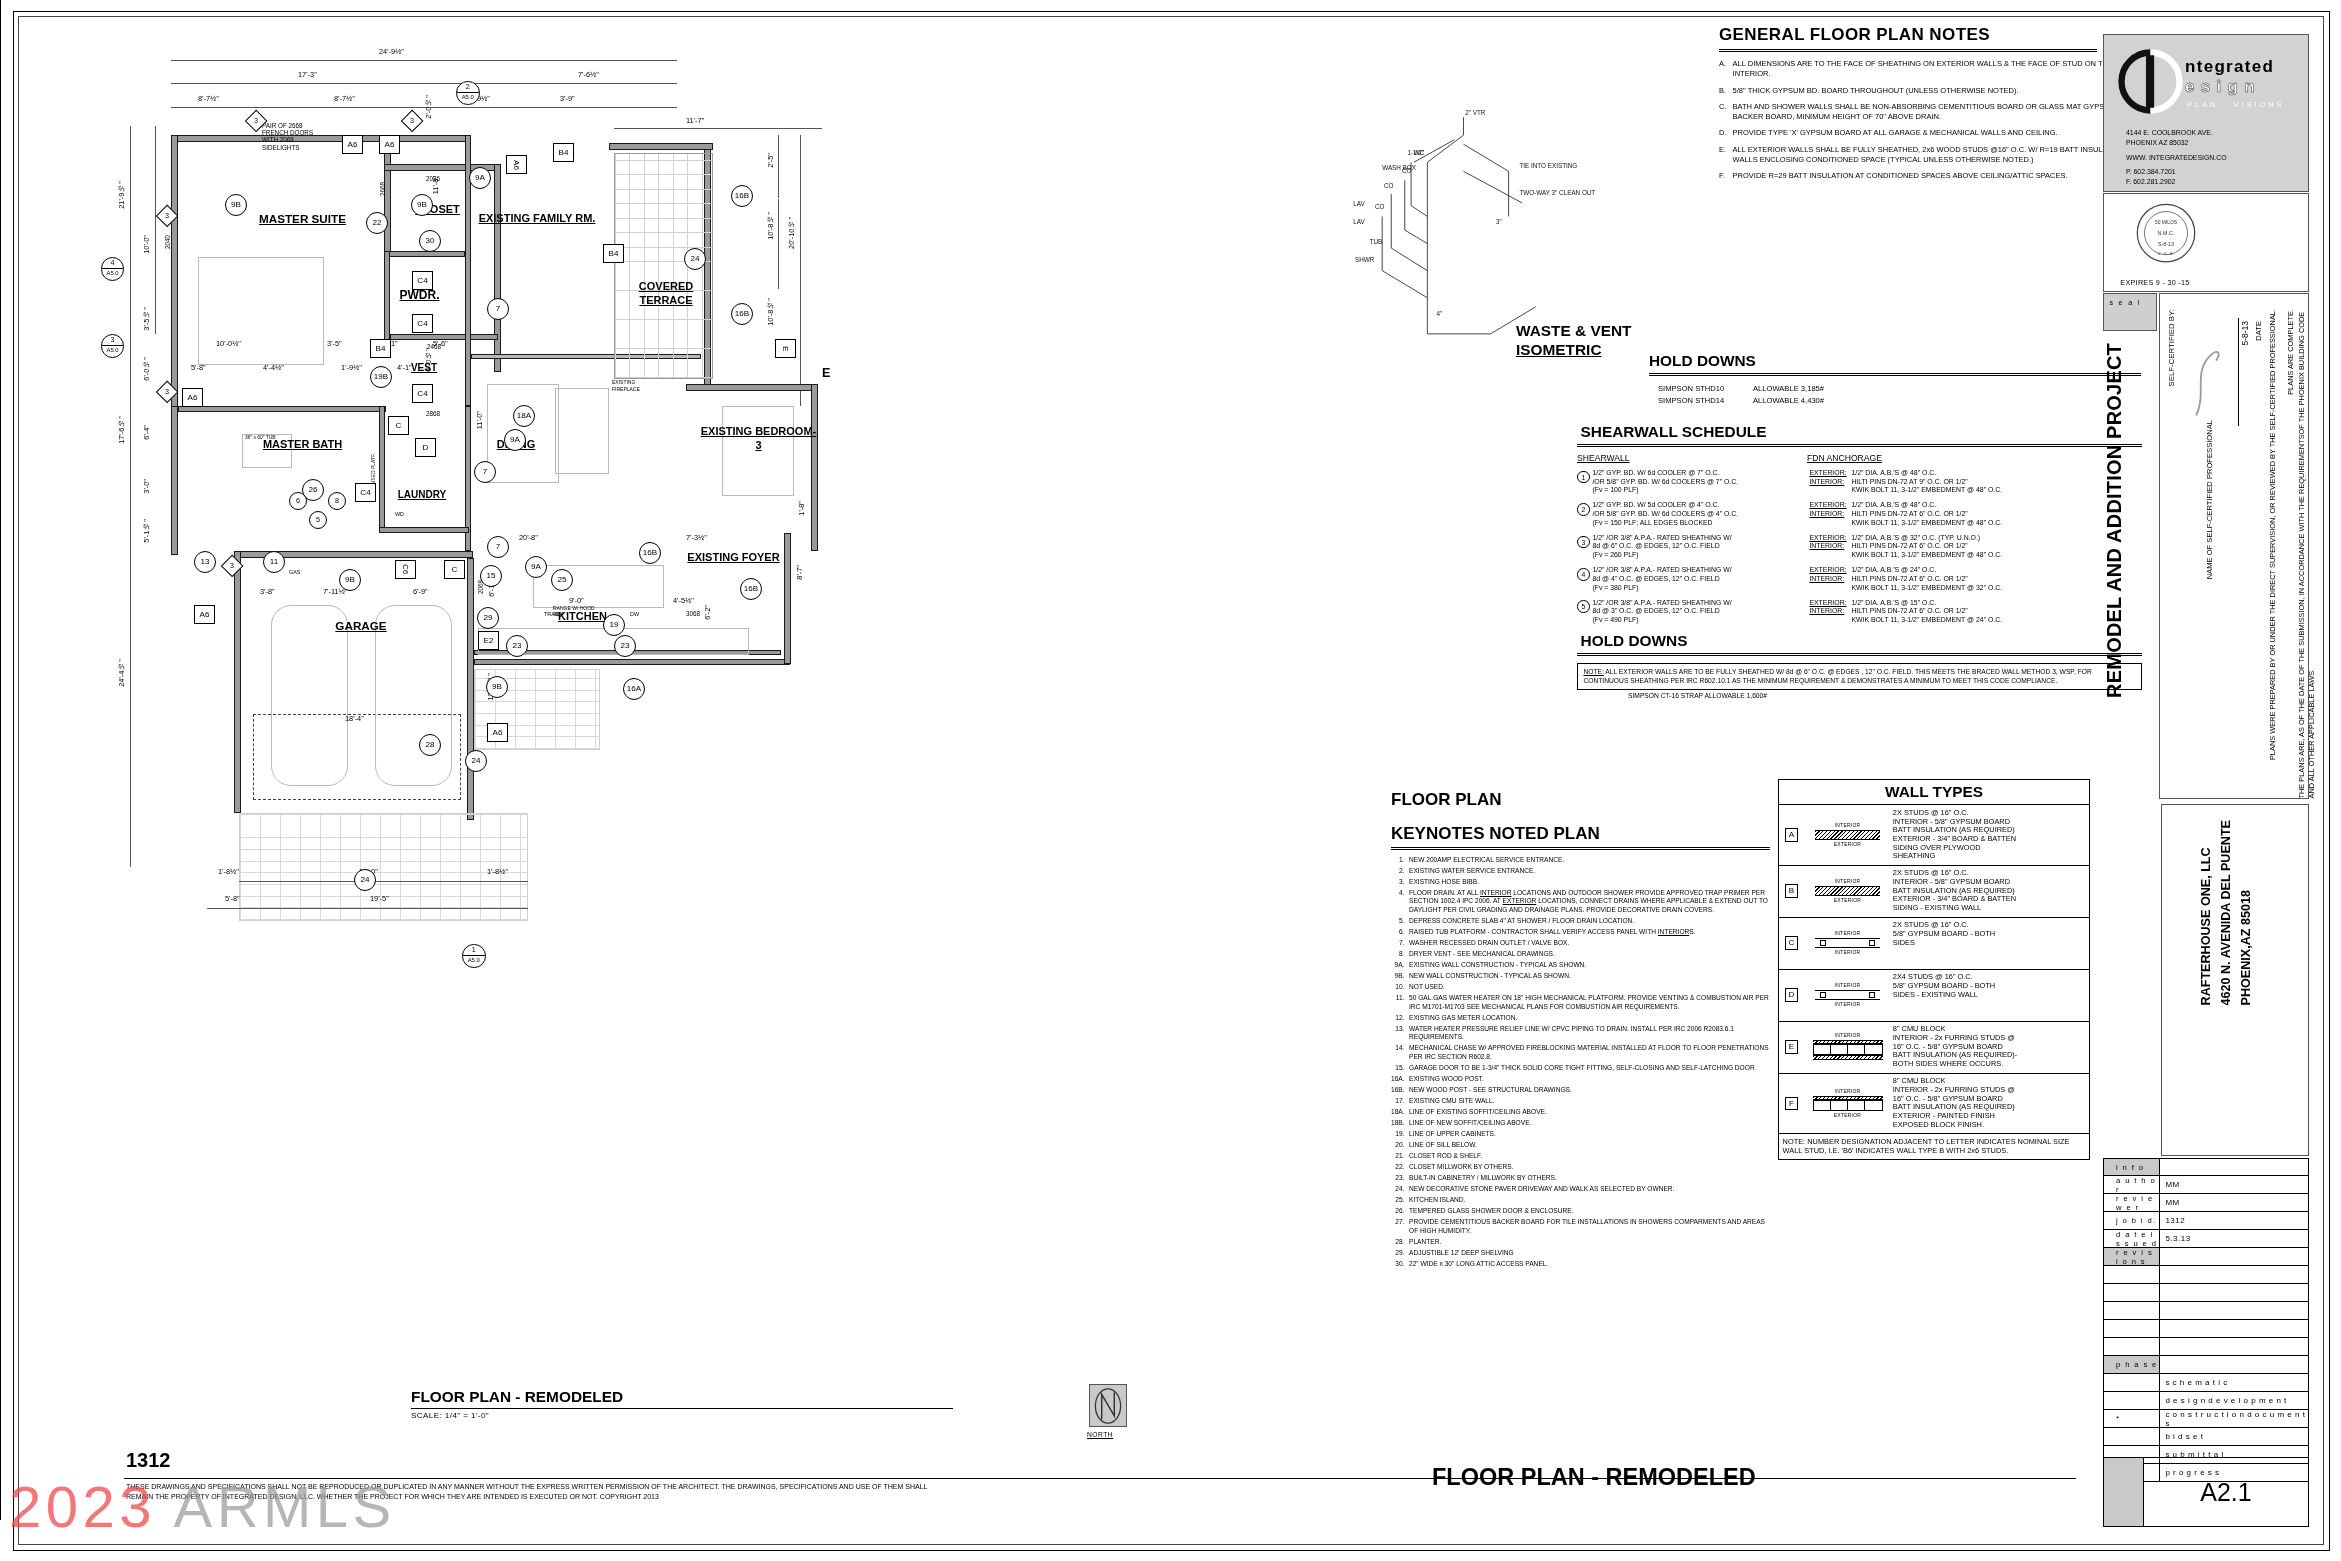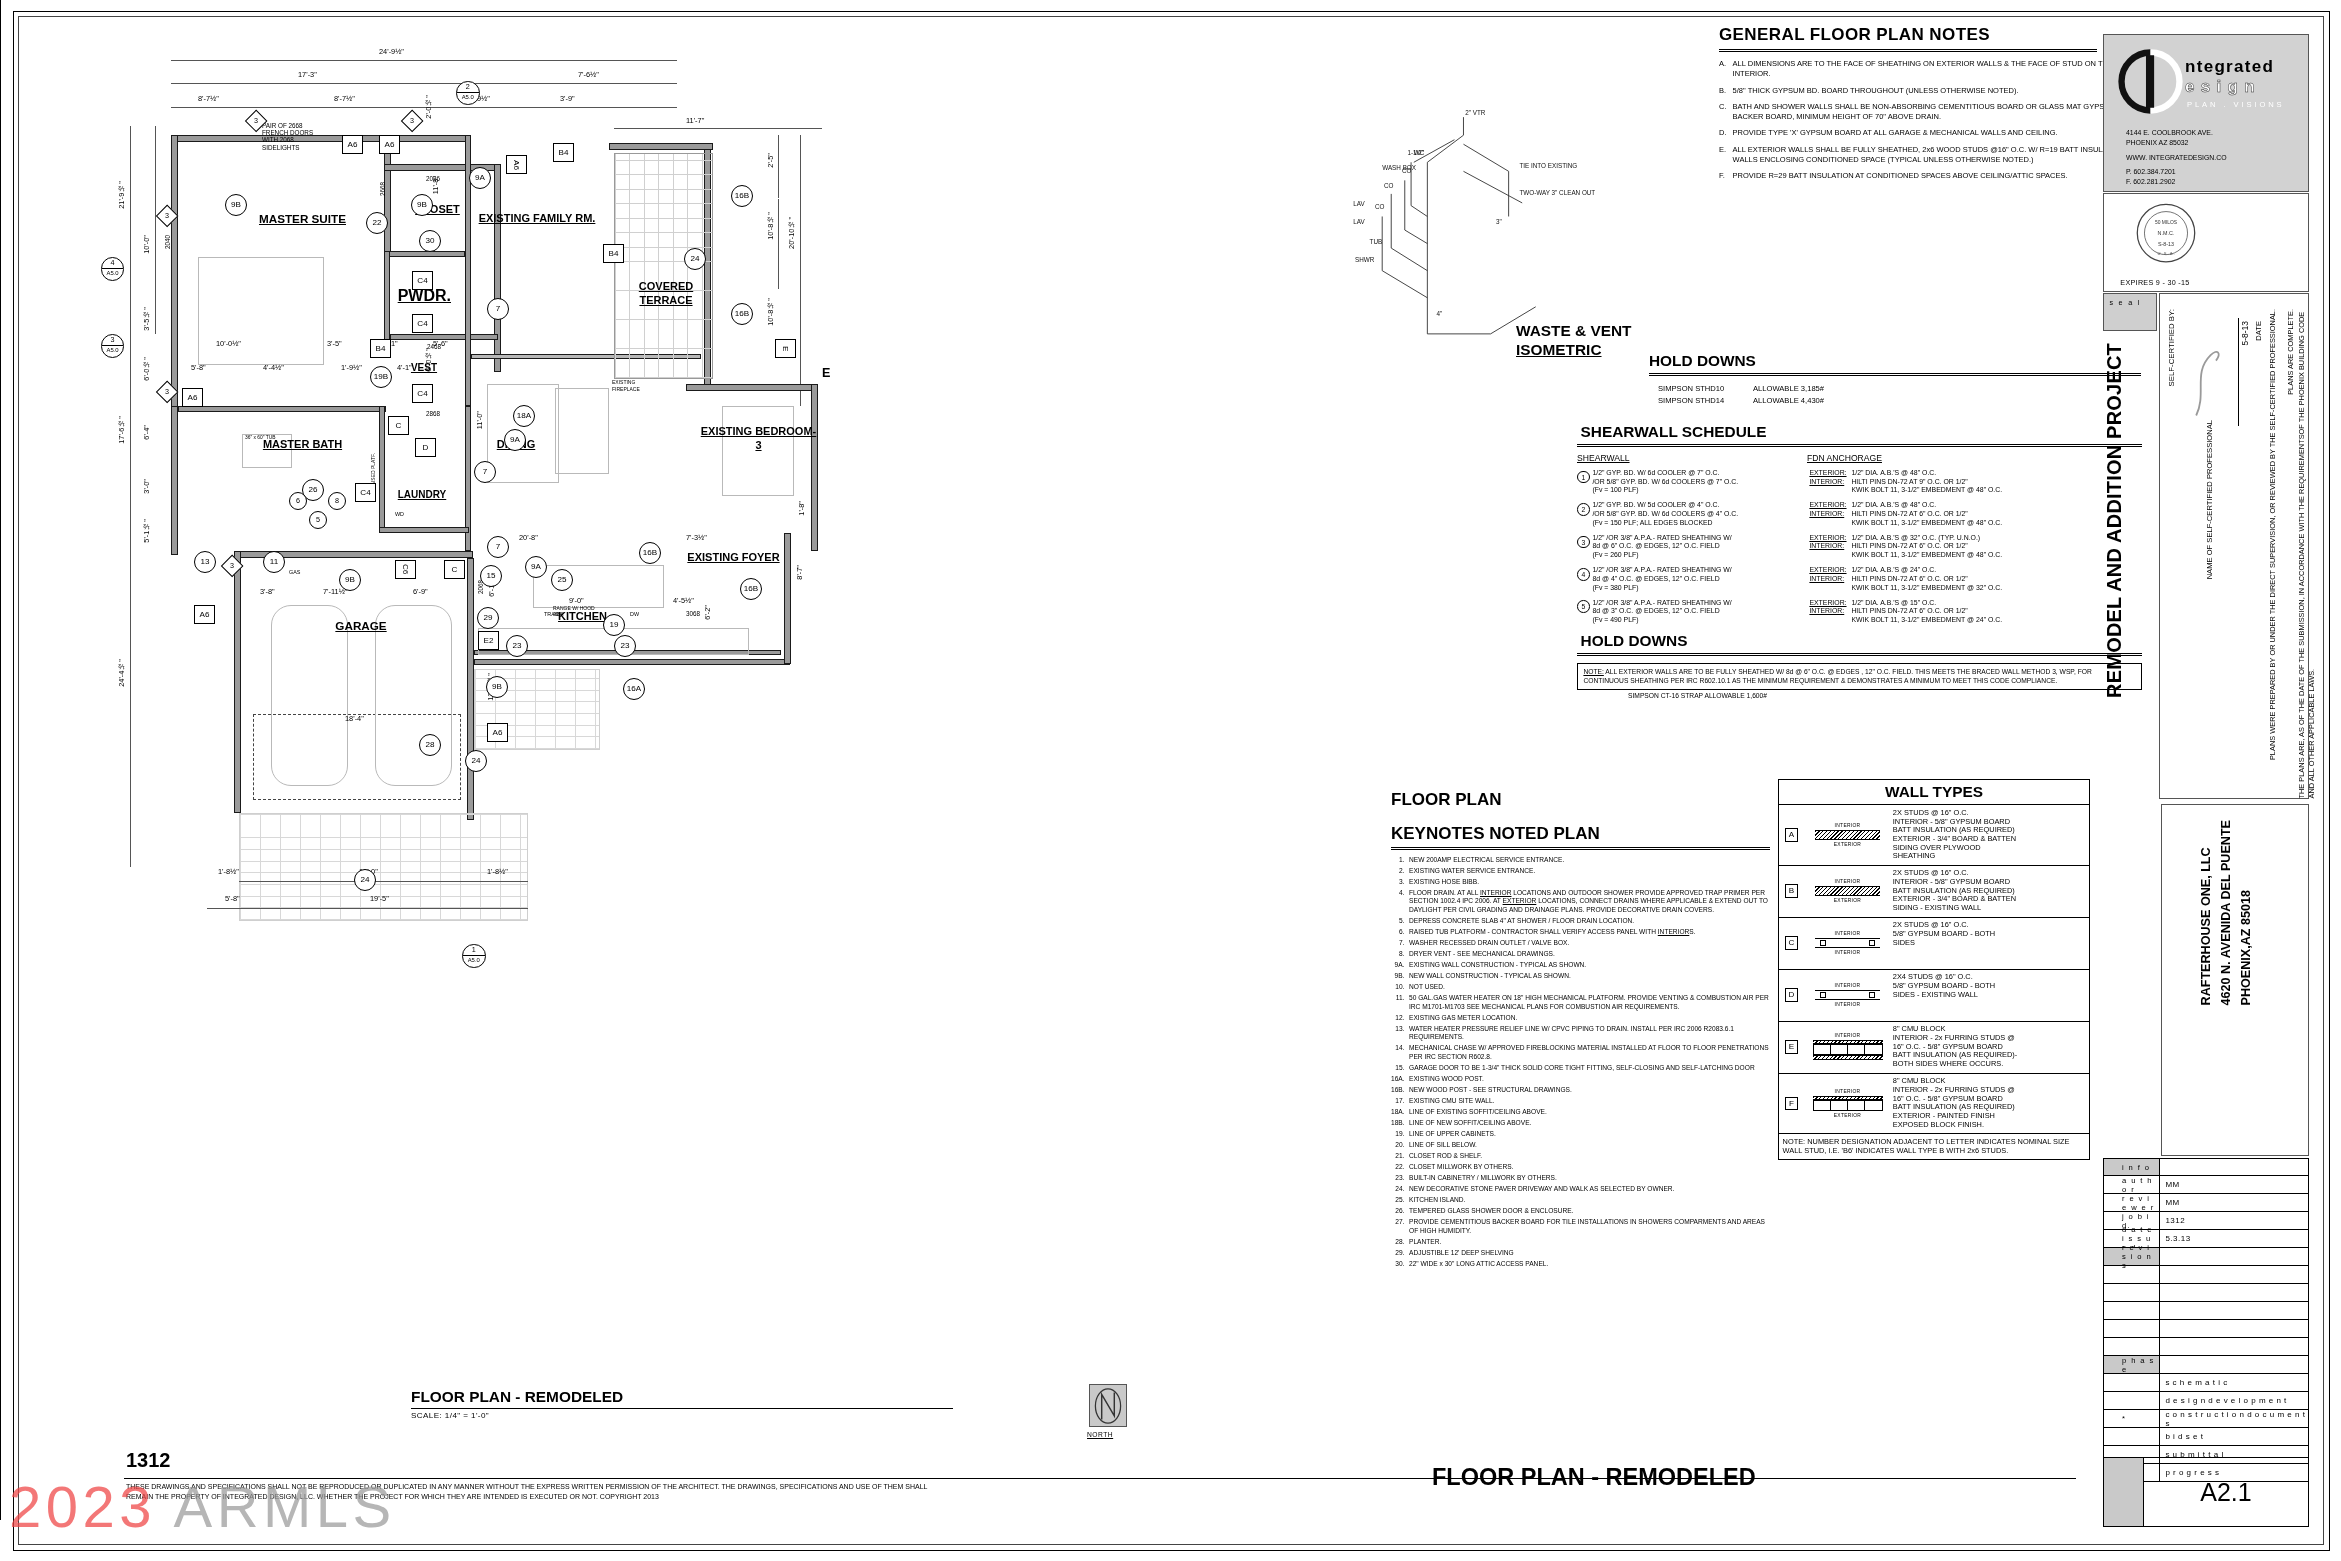--- a/index.html
+++ b/index.html
@@ -112,21 +112,21 @@
   .vtxt { writing-mode:vertical-rl; transform:rotate(180deg); white-space:nowrap; }
   #cert-line1 { position:absolute; left:7.2px; top:14.5px; font-size:7.8px; line-height:10px; }
   #tb-proj-title { position:absolute; left:2103px; top:343px; width:52px; height:470px; }
   #tb-proj-title .vtxt { font-size:20px; font-weight:bold; letter-spacing:0.2px; }
   #tb-client { position:absolute; left:2161px; top:804px; width:148px; height:352px; border:0.9px solid #555; }
   #tb-client .vtxt { position:absolute; left:34px; top:14.5px; font-size:12.6px; font-weight:bold; line-height:20px; }
 
   #tb-info { position:absolute; left:2103px; top:1158px; width:206px; }
   #tb-info .r { display:flex; border:0.9px solid #000; border-top:none; height:18px; align-items:center; }
   #tb-info .r:first-child { border-top:0.9px solid #000; }
-  #tb-info .k { width:56px; flex:0 0 56px; border-right:0.9px solid #000; height:100%; display:flex; align-items:center; padding-left:18px; font-size:7.6px; letter-spacing:1.4px; }
+  #tb-info .k { width:56px; flex:0 0 56px; border-right:0.9px solid #000; height:100%; display:flex; align-items:center; padding-left:12px; font-size:7.6px; letter-spacing:1.4px; }
   #tb-info .v { flex:1; padding-left:5.4px; font-size:8px; letter-spacing:0.5px; }
   #tb-info .shade .k { background:#c9c9c9; }
 
   #tb-sheet { position:absolute; left:2103px; top:1457px; width:206px; height:70px; border:0.9px solid #000; display:flex; }
   #tb-sheet .bar { width:40px; flex:0 0 40px; background:#c9c9c9; border-right:0.9px solid #000; }
   #tb-sheet .no { flex:1; display:flex; align-items:center; justify-content:center; font-size:25px; }
 
   
   #bottom-title { position:absolute; left:1432px; top:1464px; font-size:23.5px; font-weight:bold; }
 
@@ -266,21 +266,21 @@
     <div class="furn" style="left:447px;top:361px;width:54px;height:86px;"></div>
     <div class="furn" style="left:134px;top:407px;width:50px;height:34px;"></div>
     <div class="furn" style="left:425px;top:538px;width:131px;height:43px;"></div>
     <div class="furn" style="left:370px;top:601px;width:271px;height:27px;"></div>
     <div class="furn" style="left:614px;top:379px;width:72px;height:90px;"></div>
 
     <div class="room-lbl" style="left:136px;top:185px;width:117px;font-size:11.7px;">
       <span>MASTER SUITE</span></div>
     <div class="room-lbl" style="left:289px;top:176px;width:81px;font-size:11px;">
       <span>CLOSET</span></div>
-    <div class="room-lbl" style="left:280px;top:262px;width:63px;font-size:16px;text-align:right;">
+    <div class="room-lbl" style="left:280px;top:262px;width:63px;font-size:12px;">
       <span>PWDR.</span></div>
     <div class="room-lbl" style="left:289px;top:334px;width:54px;font-size:10px;">
       <span>VEST</span></div>
     <div class="room-lbl" style="left:145px;top:411px;width:99px;font-size:11px;">
       <span>MASTER BATH</span></div>
     <div class="room-lbl" style="left:271px;top:461px;width:86px;font-size:10px;">
       <span>LAUNDRY</span></div>
     <div class="room-lbl" style="left:372px;top:411px;width:72px;font-size:11px;">
       <span>DINING</span></div>
     <div class="room-lbl" style="left:434px;top:583px;width:81px;font-size:11px;">

